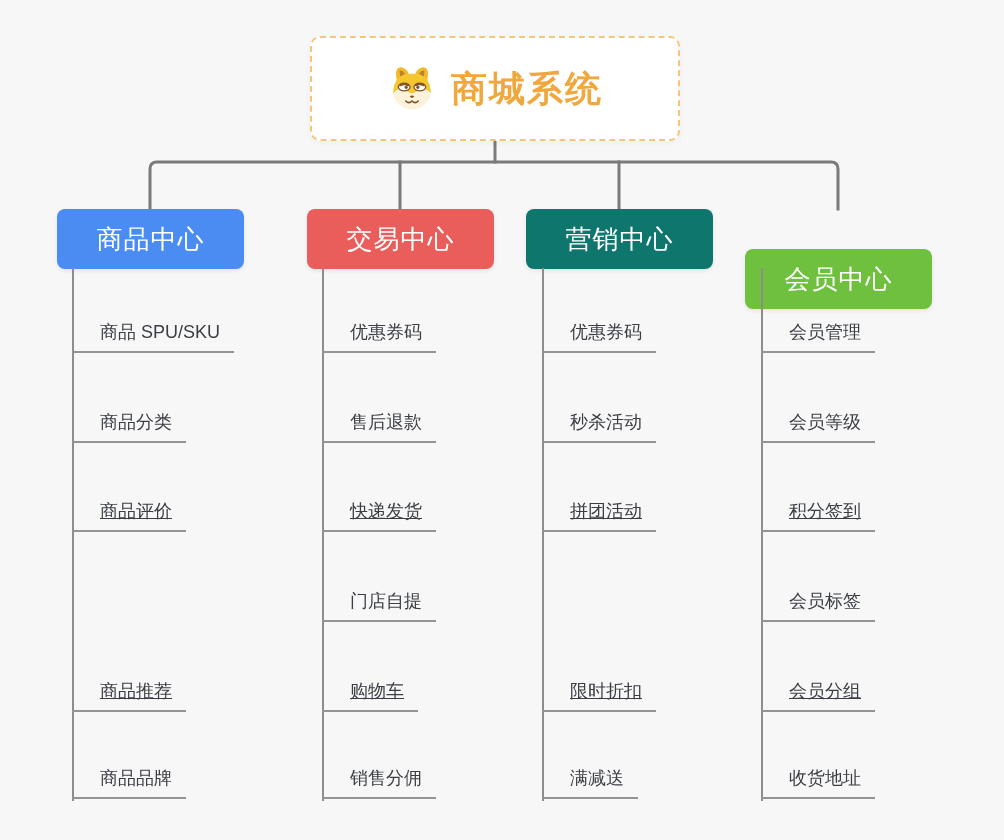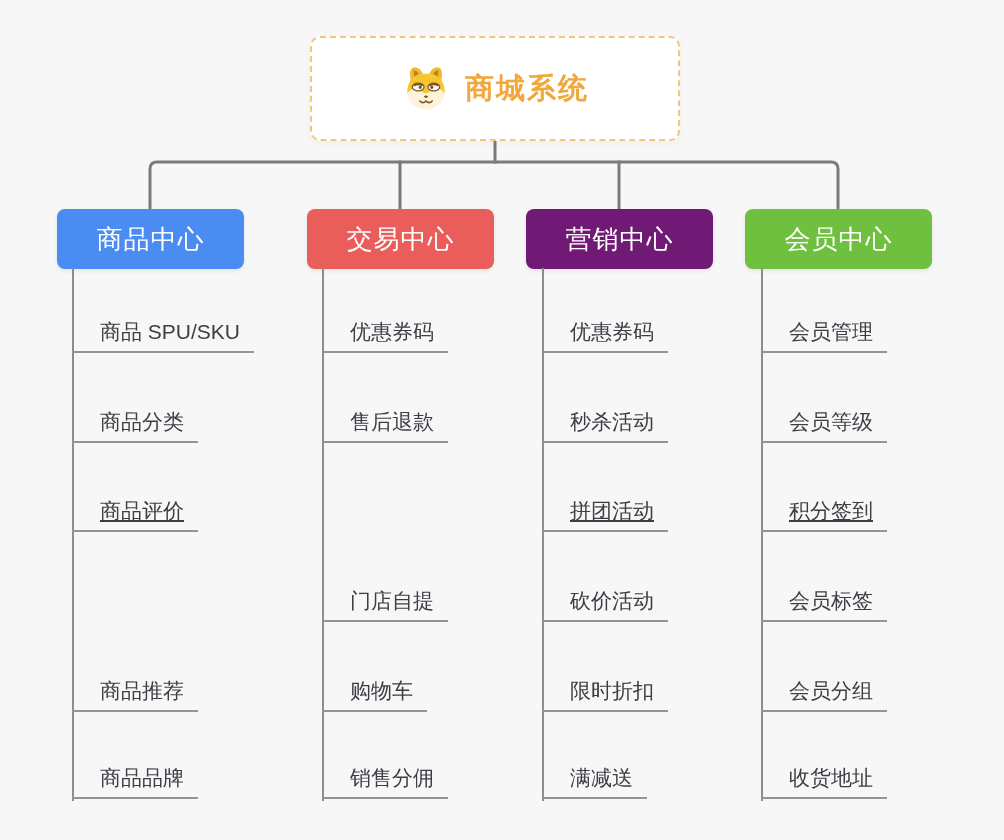--- a/index.html
+++ b/index.html
@@ -18,21 +18,21 @@
     position:absolute; left:310px; top:36px;
     width:370px; height:105px;
     background:#ffffff;
     border:2px dashed #f4c57c;
     border-radius:10px;
     display:flex; align-items:center; justify-content:center;
     gap:14px;
     box-shadow:0 2px 6px rgba(0,0,0,0.04);
   }
   .root-title {
-    font-size:29px; font-weight:600;
+    font-size:36px; font-weight:600;
     color:#f0a83c; letter-spacing:2px;
     line-height:1;
   }
   .root-icon { width:50px; height:47px; flex:0 0 auto; }
 
   
   .connectors {
     position:absolute; left:0; top:0;
     width:1004px; height:840px;
     pointer-events:none;
@@ -45,51 +45,51 @@
     border-radius:8px;
     display:flex; align-items:center; justify-content:center;
     color:#ffffff; font-size:26px; font-weight:500;
     letter-spacing:1px;
     box-shadow:0 2px 4px rgba(0,0,0,0.08);
     cursor:pointer;
   }
   .branch-1 { left:57px; }
   .branch-2 { left:307px; }
   .branch-3 { left:526px; }
-  .branch-4 { left:745px; }
+  .branch-4 { left:745px;margin-top:40px; }
 
   
   .column {
     position:absolute; top:268px;
     width:235px; height:540px;
   }
   .col-1 { left:72px; }
   .col-2 { left:322px; }
   .col-3 { left:542px; }
   .col-4 { left:761px;text-align:right; }
   .column .vline {
     position:absolute; left:0; top:0;
     width:2px; height:533px;
     background:#8d8d8d;
   }
   .leaf {
     position:absolute; left:0;
     display:inline-block;
     white-space:nowrap;
-    font-size:21px; line-height:26px;
+    font-size:18px; line-height:26px;
     color:#3b3e43;
     padding:0 14px 6px 28px;
     border-bottom:2px solid #949494;
     cursor:pointer;
   }
   .leaf-1 { top:51px; }
   .leaf-2 { top:141px; }
   .leaf-3 { top:230px;text-decoration:underline; }
   .leaf-4 { top:320px; }
-  .leaf-5 { top:410px; }
+  .leaf-5 { top:410px;text-decoration:underline; }
   .leaf-6 { top:497px; }
 </style>
 </head>
 <body>
 
 <div class="canvas">
 
   <svg class="connectors" viewBox="0 0 1004 840" xmlns="http://www.w3.org/2000/svg">
     <g stroke="#7b7b7b" stroke-width="3" fill="none" stroke-linecap="square">
       <path d="M495 140 L495 162"></path>
@@ -118,51 +118,51 @@
     </svg>
     <span class="root-title">商城系统</span>
   </div>
 
   <div class="branch branch-1" style="background: rgb(74, 140, 242);">
     <span>商品中心</span>
   </div>
   <div class="branch branch-2" style="background: rgb(233, 93, 91);">
     <span>交易中心</span>
   </div>
-  <div class="branch branch-3" style="background: #701a75;">
+  <div class="branch branch-3" style="background: #0f766e;">
     <span>营销中心</span>
   </div>
   <div class="branch branch-4" style="background: rgb(112, 192, 64);">
     <span>会员中心</span>
   </div>
 
   <div class="column col-1">
     <div class="vline"></div>
     <div class="leaf leaf-1">商品 SPU/SKU</div>
     <div class="leaf leaf-2">商品分类</div>
     <div class="leaf leaf-3">商品评价</div>
     <div class="leaf leaf-5">商品推荐</div>
     <div class="leaf leaf-6">商品品牌</div>
   </div>
 
   <div class="column col-2">
     <div class="vline"></div>
     <div class="leaf leaf-1">优惠券码</div>
     <div class="leaf leaf-2">售后退款</div>
+    <div class="leaf leaf-3">快递发货</div>
     <div class="leaf leaf-4">门店自提</div>
     <div class="leaf leaf-5">购物车</div>
     <div class="leaf leaf-6">销售分佣</div>
   </div>
 
   <div class="column col-3">
     <div class="vline"></div>
     <div class="leaf leaf-1">优惠券码</div>
     <div class="leaf leaf-2">秒杀活动</div>
     <div class="leaf leaf-3">拼团活动</div>
-    <div class="leaf leaf-4">砍价活动</div>
     <div class="leaf leaf-6">满减送</div>
     <div class="leaf leaf-5">限时折扣</div>
   </div>
 
   <div class="column col-4">
     <div class="vline"></div>
     <div class="leaf leaf-1">会员管理</div>
     <div class="leaf leaf-2">会员等级</div>
     <div class="leaf leaf-3">积分签到</div>
     <div class="leaf leaf-4">会员标签</div>

